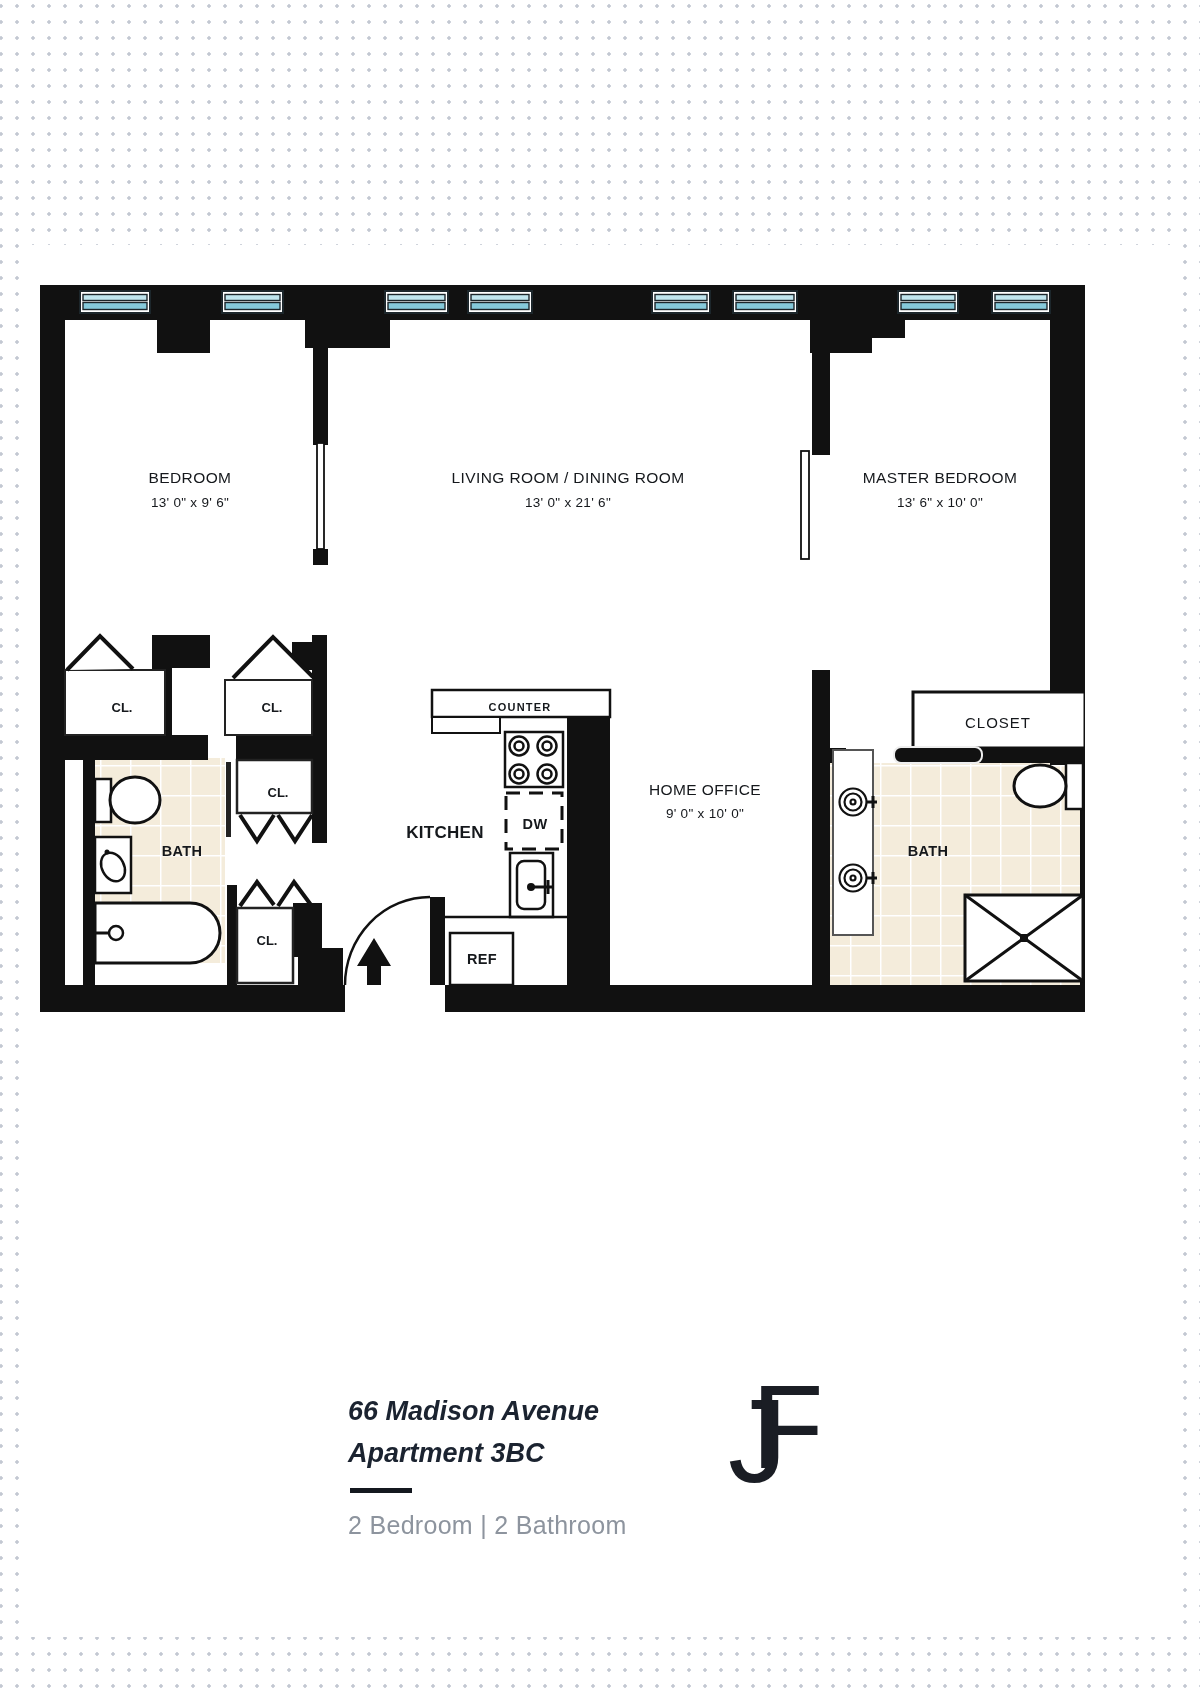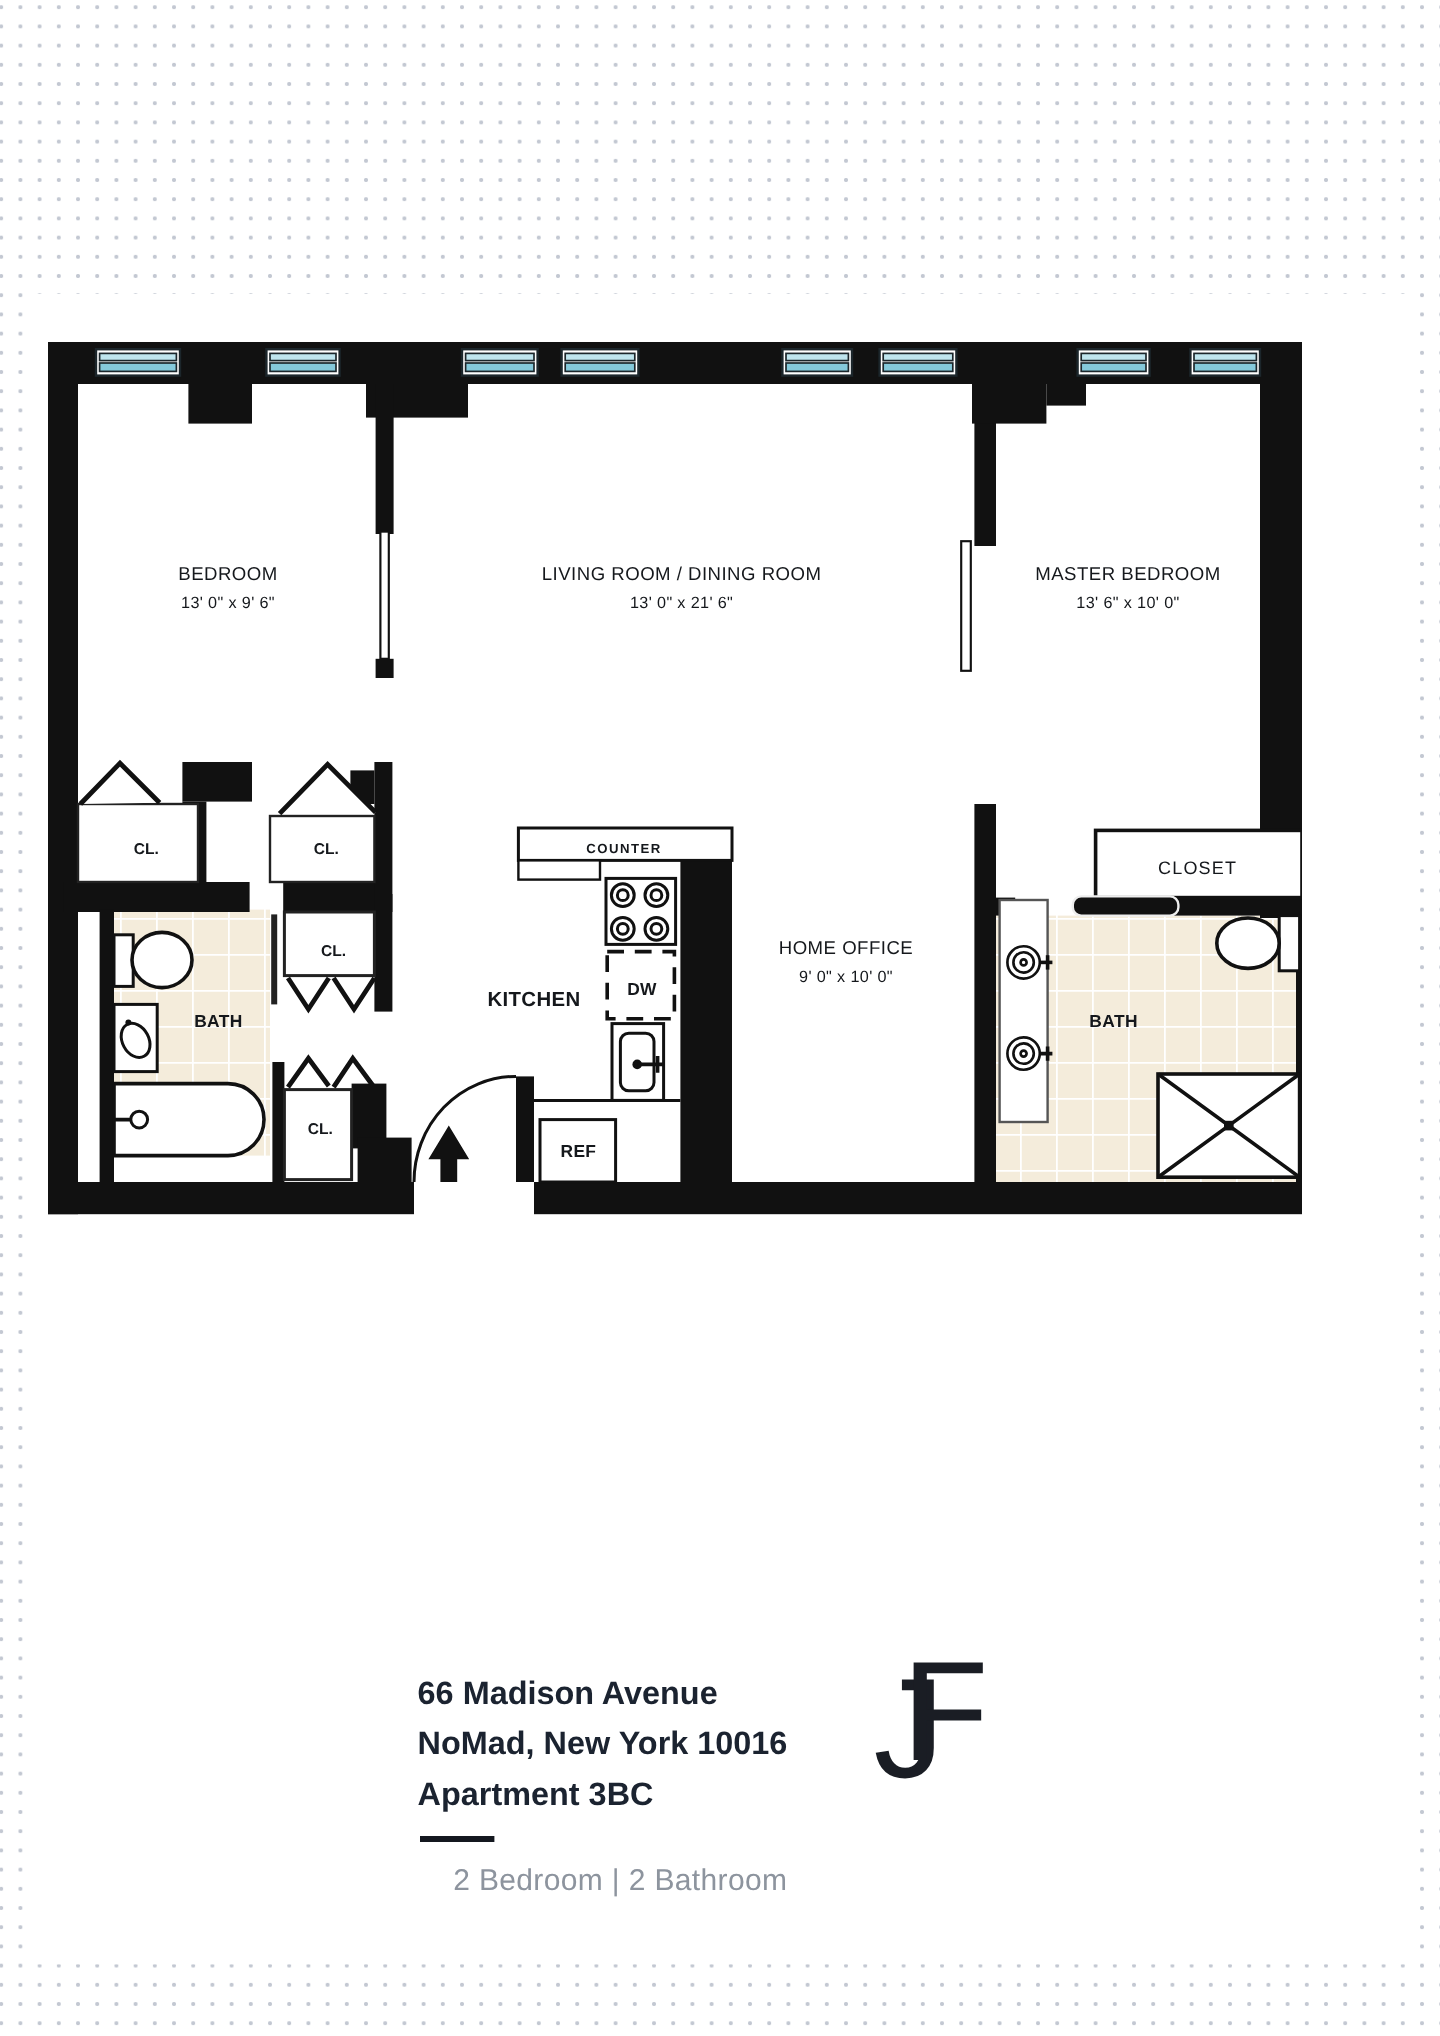--- a/index.html
+++ b/index.html
@@ -14,21 +14,21 @@
   .plan-svg{position:absolute;left:40px;top:285px;}
   .room-name{font-size:15.5px;letter-spacing:.4px;fill:#15181c;}
   .room-dims{font-size:13.5px;letter-spacing:.3px;fill:#15181c;}
   .small-label{font-size:13px;font-weight:bold;fill:#15181c;}
   .mid-label{font-size:14.5px;font-weight:bold;letter-spacing:.3px;fill:#15181c;}
   .kitchen-label{font-size:17px;font-weight:bold;letter-spacing:.3px;fill:#15181c;}
   .tiny-label{font-size:11px;font-weight:bold;letter-spacing:1.2px;fill:#15181c;}
   .closet-label{font-size:15px;letter-spacing:1px;fill:#15181c;}
   text{text-anchor:middle;font-family:"Liberation Sans",sans-serif;}
   .footer{position:absolute;left:348px;top:1390px;}
-  .addr{font-size:27px;font-weight:bold;color:#1b2330;line-height:42px;}
+  .addr{font-size:27px;font-weight:bold;color:#1b2330;line-height:42px;font-style:italic;}
   .rule{width:62px;height:5px;background:#14181f;margin:14px 0 18px 2px;}
   .summary{font-size:25px;color:#8d949e;letter-spacing:.3px;text-align:right;}
   .logo{position:absolute;left:728px;top:1382px;font-family:Liberation Sans, sans-serif;
         font-size:118px;color:#1a1d24;line-height:1;}
   .logo .lf{margin-left:-0.30em;position:relative;top:-0.12em;}
 </style>
 </head>
 <body>
 
 <div class="panel"></div>
@@ -239,19 +239,18 @@
   <text x="238" y="512" class="small-label">CL.</text>
   <text x="227" y="660" class="small-label">CL.</text>
 
   <text x="142" y="571" class="mid-label">BATH</text>
   <text x="888" y="571" class="mid-label">BATH</text>
   <text x="958" y="443" class="closet-label">CLOSET</text>
 </svg>
 
 <div class="footer">
   <div class="addr">66 Madison Avenue</div>
-  <div class="addr">NoMad, New York 10016</div>
   <div class="addr">Apartment 3BC</div>
   <div class="rule"></div>
   <div class="summary">2 Bedroom | 2 Bathroom</div>
 </div>
 
 <div class="logo"><span class="lj">J</span><span class="lf">F</span></div>
 
 </body></html>

